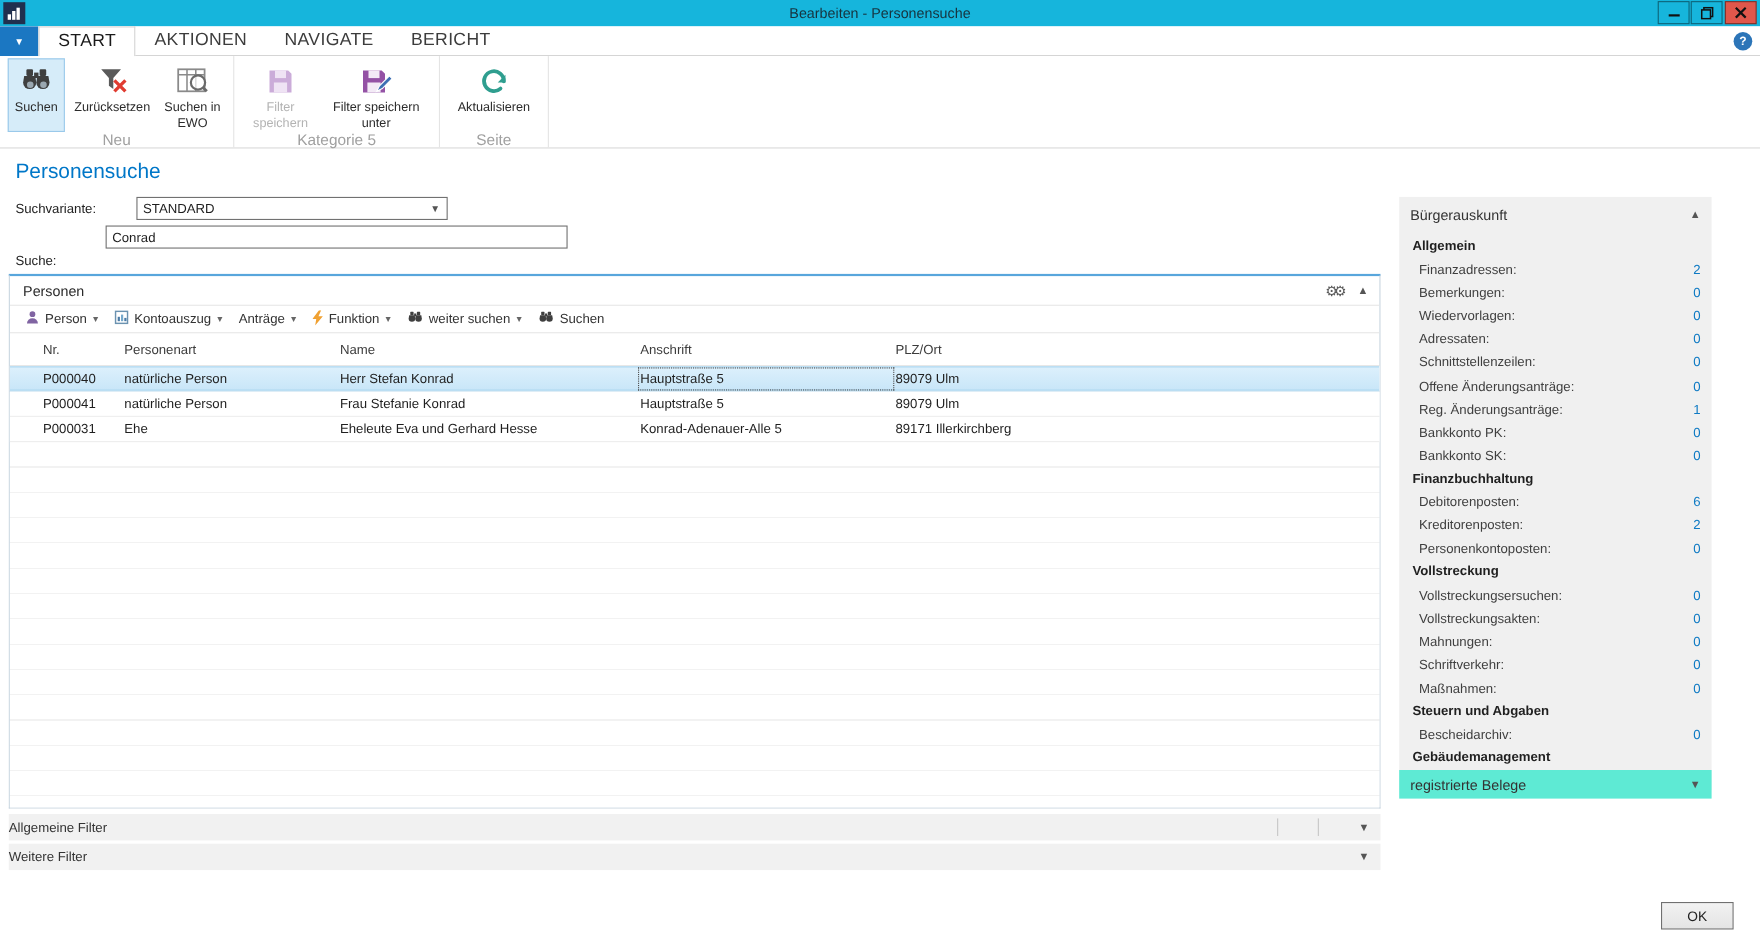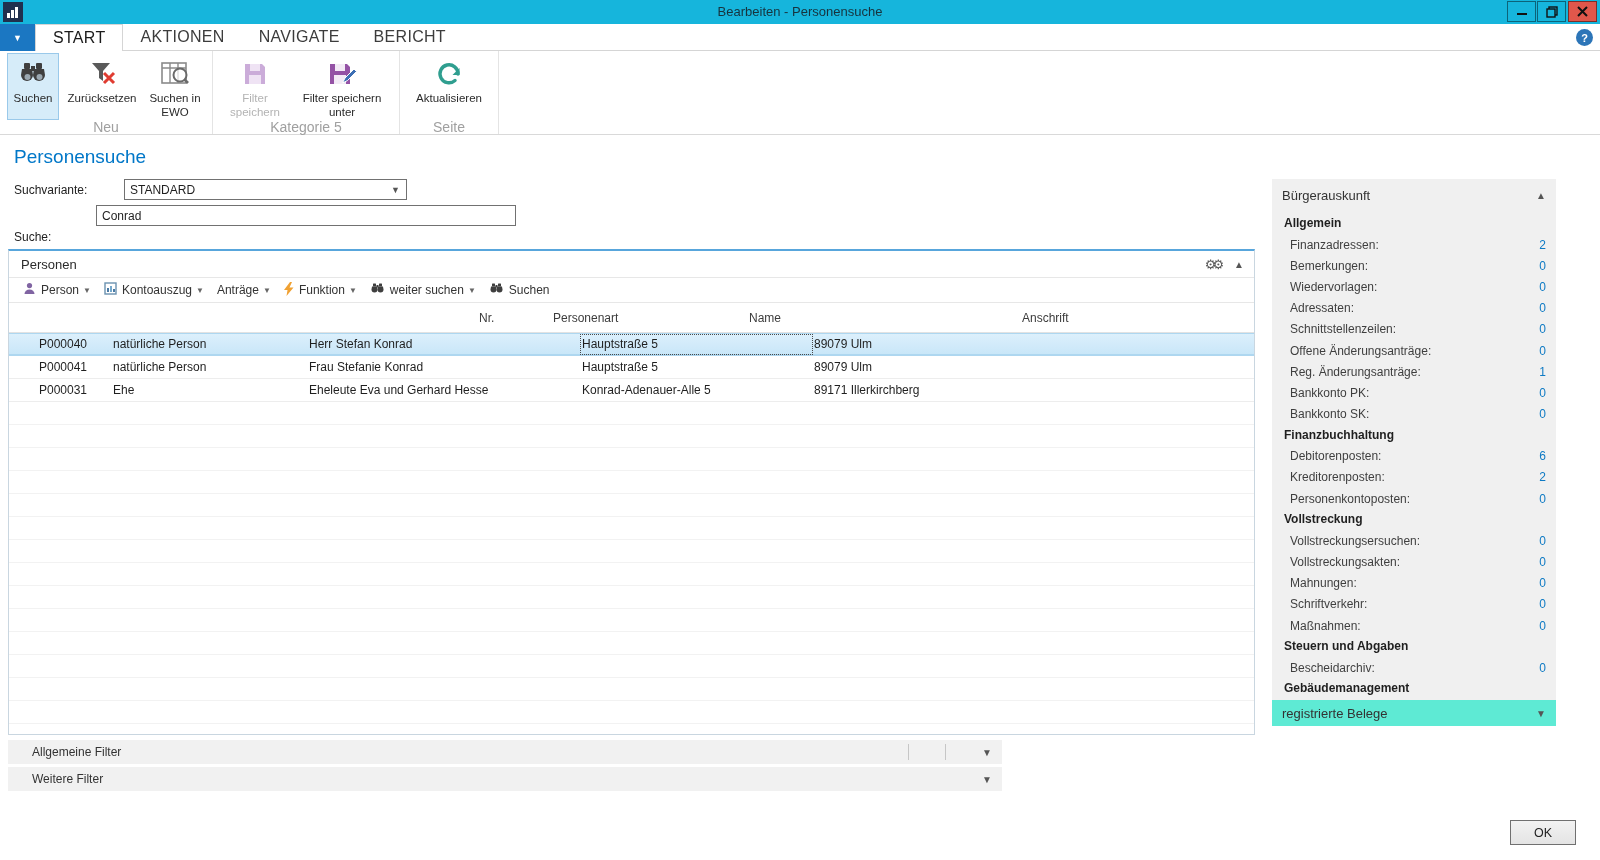--- a/index.html
+++ b/index.html
@@ -131,22 +131,22 @@
   .grid-row.selected {
     background: linear-gradient(#ddf0fc, #c8e6f8);
     box-shadow: inset 0 1px 0 #aed7f0, inset 0 -1px 0 #aed7f0;
     border-bottom:1px solid #aed7f0;
   }
   .grid-row .cell { height:23px; display:flex; align-items:center;text-align:right; }
   .grid-row .focused { outline:1px dotted #4a4a4a; outline-offset:-2px; }
 
   
   .filter-bar {
-    position:absolute; left:8px; width:994px; height:24px; background:#f1f1f1;
-    display:flex; align-items:center; padding-left:24px; font-size:12px; color:#333;
+    position:absolute; left:8px; width:1247px; height:24px; background:#f1f1f1;
+    display:flex; align-items:center; padding-left:0; font-size:12px; color:#333;
     cursor:pointer;
   }
   .fb1 { top:740px; } .fb2 { top:767px; }
   .filter-bar .spacer { flex:1; }
   .vdiv { width:1px; height:16px; background:#c6c6c6; margin-right:36px; }
   .filter-bar .chev { font-size:10px; color:#555; margin-right:10px; }
 
   
   .factbox {
     position:absolute; left:1272px; top:179px; width:284px; height:539px;
@@ -379,20 +379,21 @@
           </svg></span>
       <span>Suchen</span>
     </div>
   </div>
 
   <div class="colheader">
     <div class="c1">Nr.</div>
     <div class="c2">Personenart</div>
     <div class="c3">Name</div>
     <div class="c4">Anschrift</div>
+    <div class="c5">PLZ/Ort</div>
   </div>
 
   <div class="grid-body" id="grid-body">
   <div class="grid-row selected">
     <div class="cell c1">P000040</div>
     <div class="cell c2">natürliche Person</div>
     <div class="cell c3">Herr Stefan Konrad</div>
     <div class="cell c4 focused">Hauptstraße 5</div>
     <div class="cell c5">89079 Ulm</div>
   </div>

